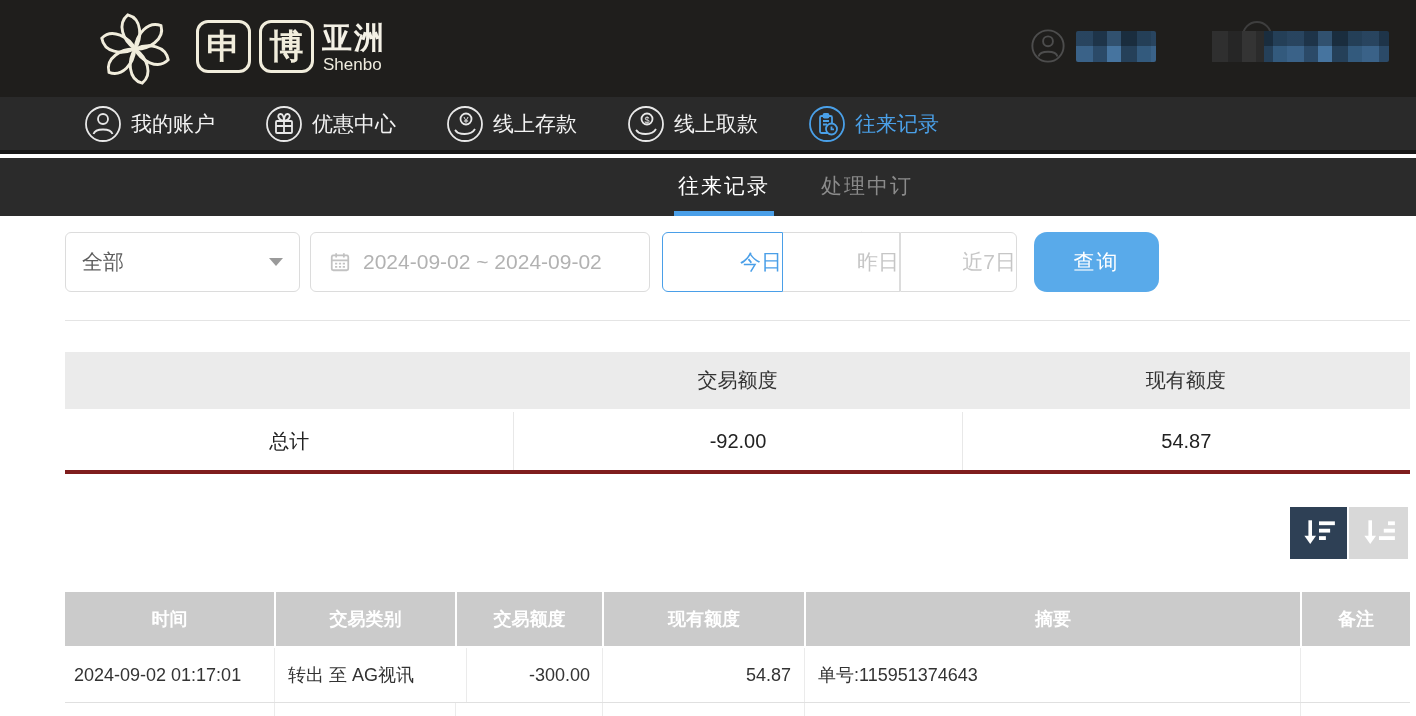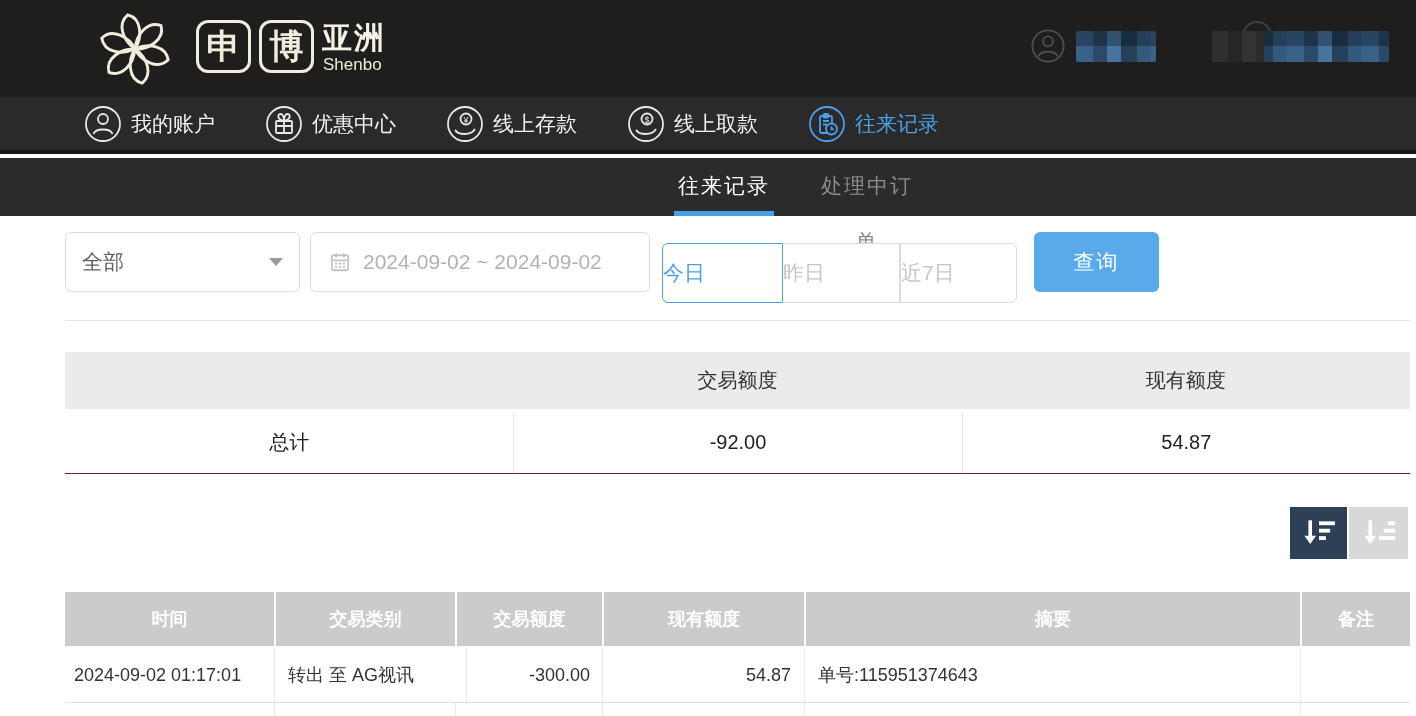--- a/index.html
+++ b/index.html
@@ -51,40 +51,40 @@
 
   
   .field { top:232px; height:60px; border:1px solid #dcdcdc; border-radius:6px;
     background:#fff; display:flex; align-items:center; }
   #type-select { left:65px; width:235px; padding:0 16px; justify-content:space-between;
     font-size:21px; color:#5f5f5f; cursor:pointer; }
   .caret { width:0; height:0; border-left:7px solid transparent; border-right:7px solid transparent;
     border-top:8px solid #9a9a9a; }
   #date-range { left:310px; width:340px; padding:0 18px; gap:12px;
     font-size:21px; color:#b2b2b2; cursor:pointer; }
-  .qbtn { top:232px; height:60px; line-height:58px; text-align:left; font-size:21px;
-    color:#c6c6c6; border:1px solid #dcdcdc; background:#fff; cursor:pointer;margin-top:11px; }
+  .qbtn { top:232px; height:60px; line-height:58px; text-align:right; font-size:21px;
+    color:#c6c6c6; border:1px solid #dcdcdc; background:#fff; cursor:pointer; }
   #qbtn-today { left:662px; width:121px; border:1px solid #4a9fe8; color:#4a9fe8;
     border-radius:6px 0 0 6px; z-index:2; }
   #qbtn-yest  { left:783px; width:117px; border-left:none; }
   #qbtn-7d    { left:900px; width:117px; border-left:1px solid #dcdcdc; border-radius:0 6px 6px 0; }
   #query-btn  { left:1034px; top:232px; width:125px; height:60px; background:#59aaea;
-    color:#fff; font-size:21px; text-align:center; line-height:60px; border-radius:6px;
+    color:#fff; font-size:21px; text-align:center; line-height:60px; border-radius:13px;
     cursor:pointer; letter-spacing:2px; }
 
   #filter-divider { left:65px; top:320px; width:1345px; height:1px; background:#e4e4e4; }
 
   
   #summary { left:65px; top:352px; width:1345px; }
   #summary .shead { display:grid; grid-template-columns:1fr 1fr 1fr; height:57px;
     background:#ebebeb; margin-bottom:3px; }
   #summary .shead div { display:flex; align-items:center; justify-content:center;
     font-size:20px; color:#333; }
   #summary .sbody { display:grid; grid-template-columns:1fr 1fr 1fr; height:62px;
-    border-bottom:1px solid #7f1d1d; }
+    border-bottom:4px solid #7f1d1d; }
   #summary .sbody div { display:flex; align-items:center; justify-content:center;
     font-size:20px; color:#222; }
   #summary .sbody div + div { border-left:1px solid #e8e8e8; }
 
   
   .sort-btn { top:507px; height:52px; display:flex; align-items:center;
     justify-content:center; cursor:pointer; }
   #sort-desc { left:1290px; width:57px; background:#2e4055; }
   #sort-asc  { left:1349px; width:59px; background:#d8d8d8; }
 

